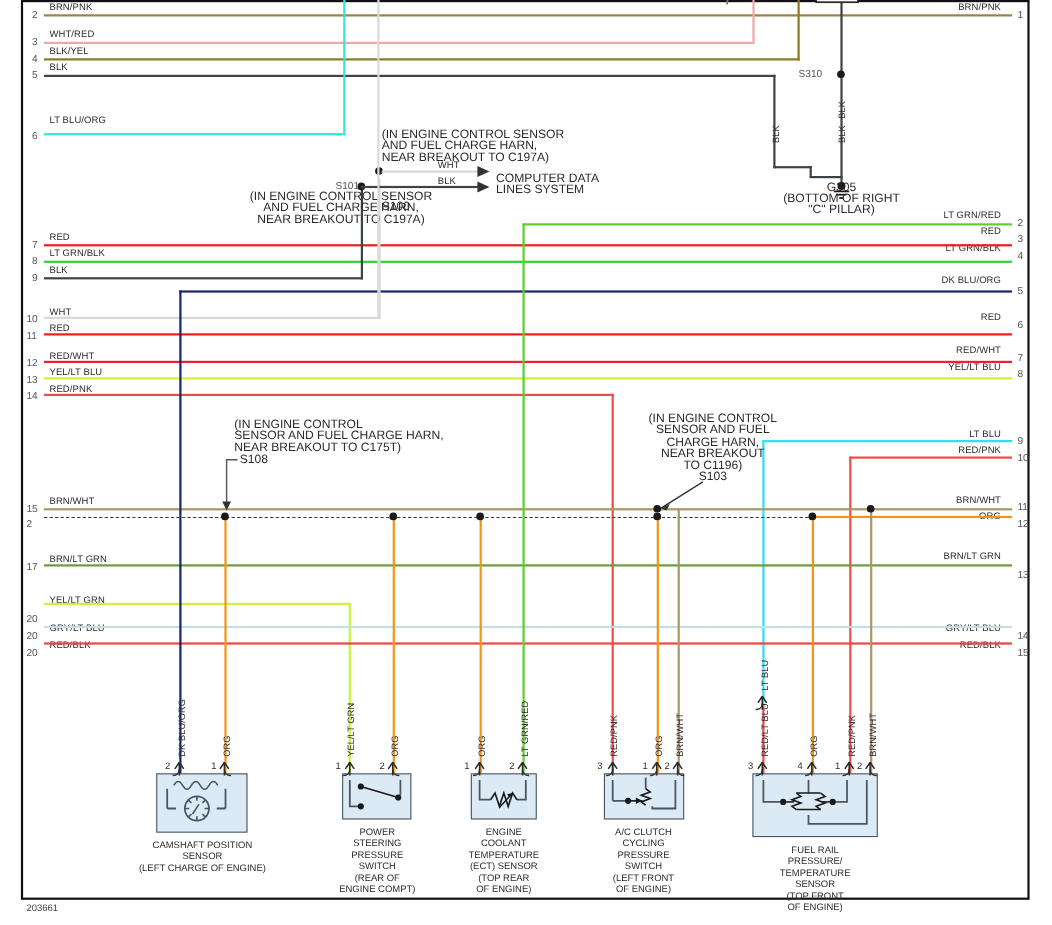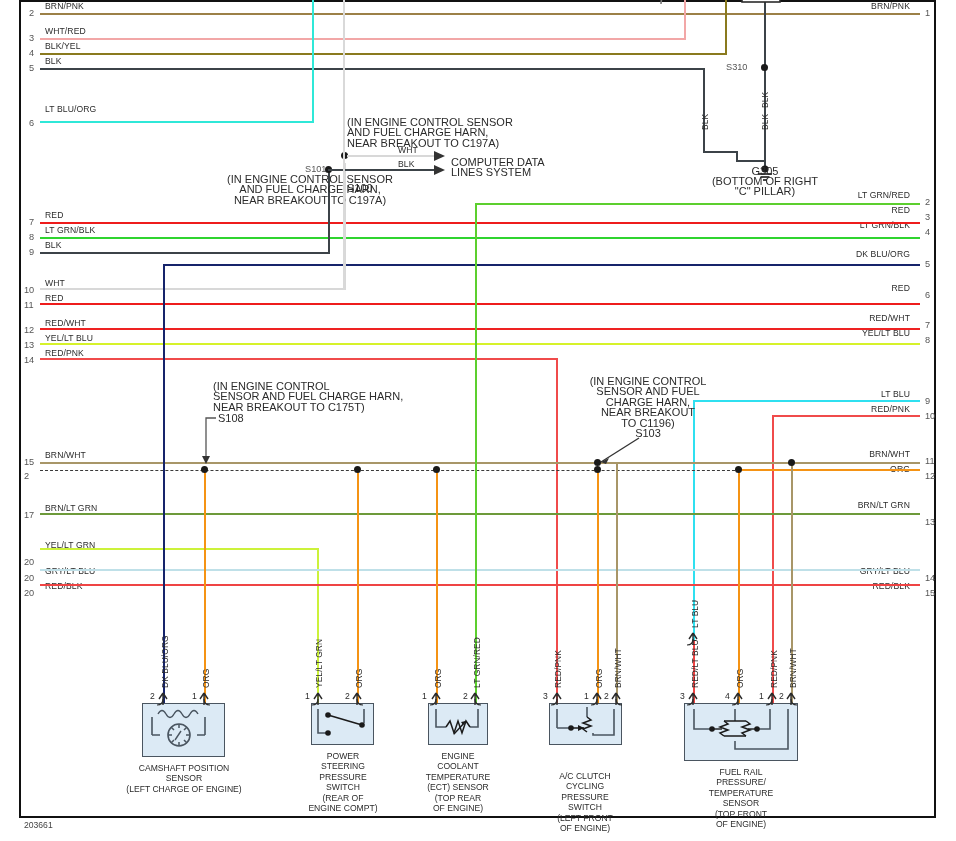--- a/index.html
+++ b/index.html
@@ -404,21 +404,21 @@
     <svg style="position:absolute;left:609px;top:690px;" width="16" height="16">
       <path d="M7 15 L7 4 M7 3 L3 9 M7 3 L11 9" stroke="#2b2b2b" stroke-width="1.4" fill="none"></path>
       <path d="M13 15 Q7 15 7 9" stroke="#2b2b2b" stroke-width="1.2" fill="none"></path>
     </svg>
     <div class="pinnum" style="left:543px;top:691px;">3</div>
     <div class="pinnum" style="left:584px;top:691px;">1</div>
     <div class="pinnum" style="left:604px;top:691px;">2</div>
     <div class="vert-lbl" style="left:553px;top:688px;">RED/PNK</div>
     <div class="vert-lbl" style="left:594px;top:688px;">ORG</div>
     <div class="vert-lbl" style="left:613px;top:688px;">BRN/WHT</div>
-    <div class="cname" style="left:525px;top:771px;width:120px;">A/C CLUTCH
+    <div class="cname" style="left:525px;top:751px;width:120px;">A/C CLUTCH
 CYCLING
 PRESSURE
 SWITCH
 (LEFT FRONT
 OF ENGINE)</div>
   </div>
 
   <div>
     <div class="comp" style="left:684px;top:703px;width:114px;height:58px;"></div>
     <svg style="position:absolute;left:684px;top:703px;" width="114" height="58">

